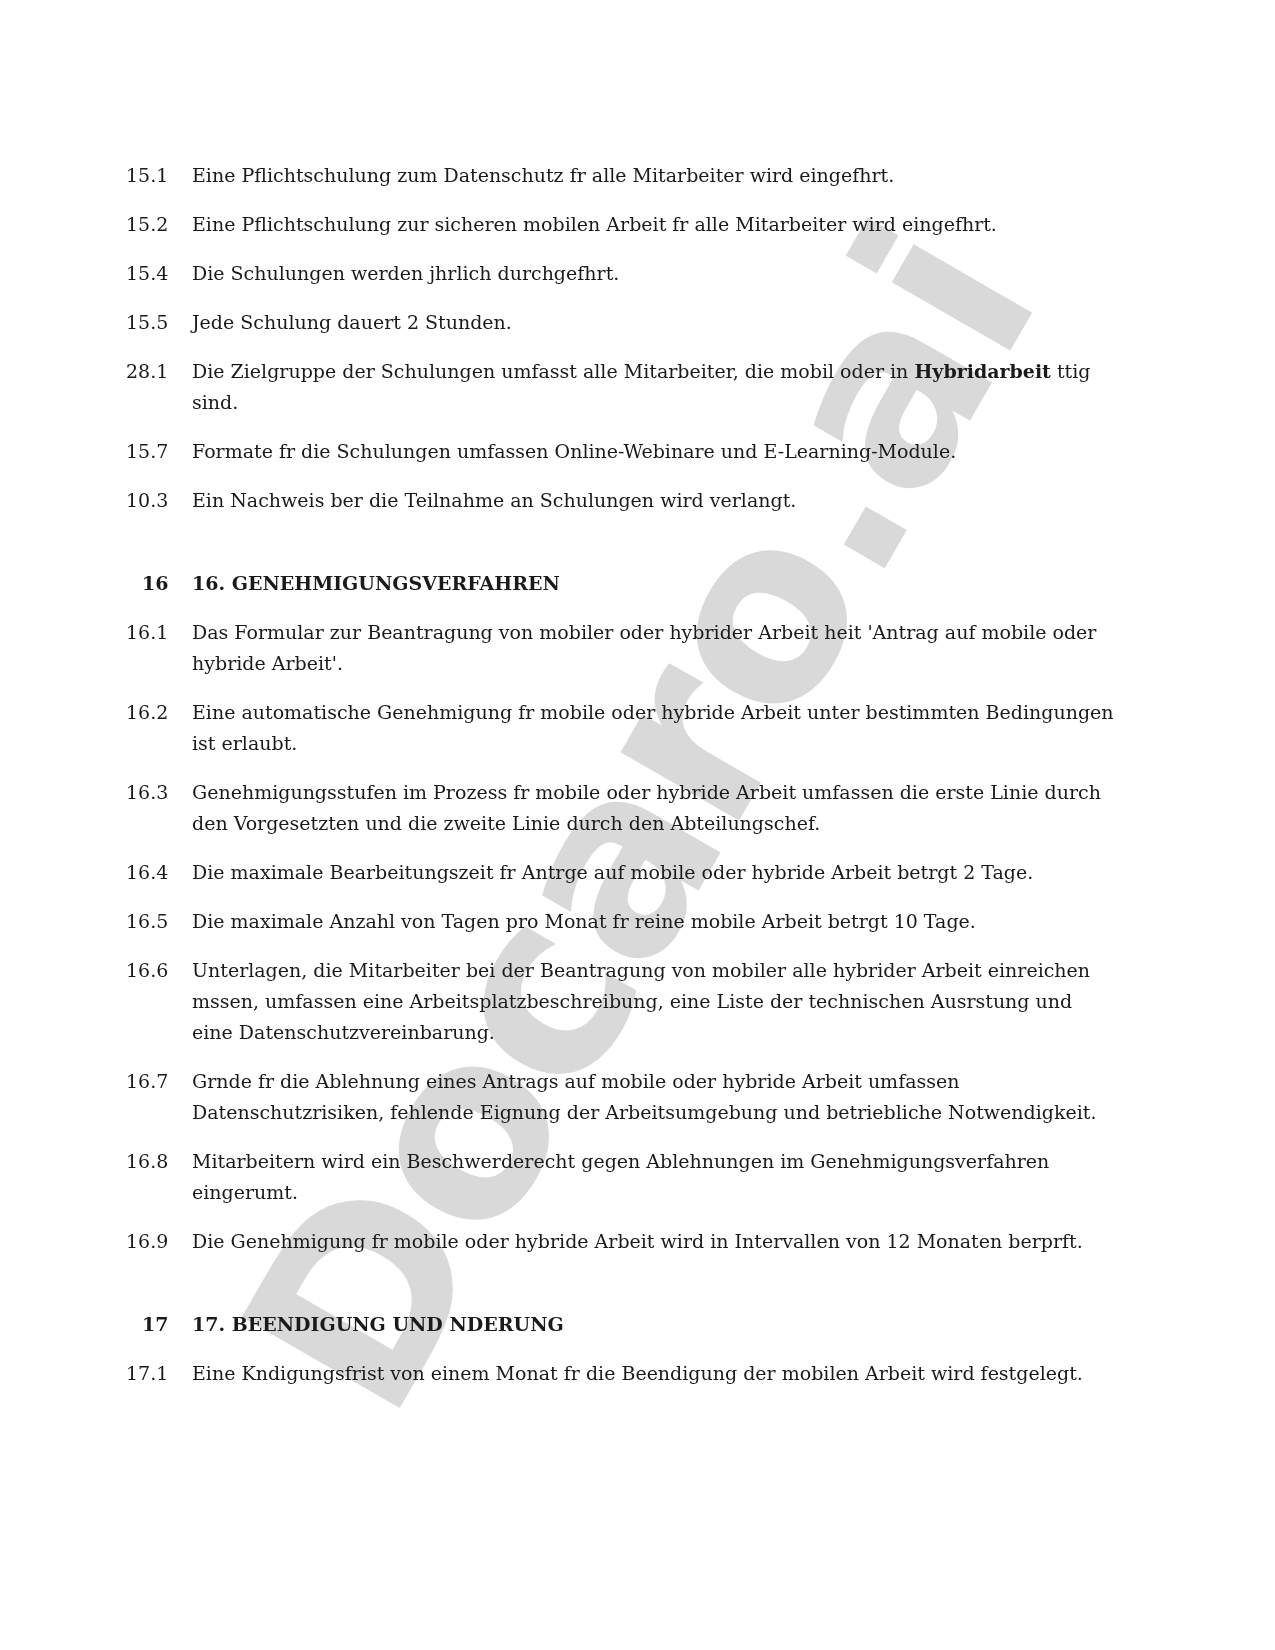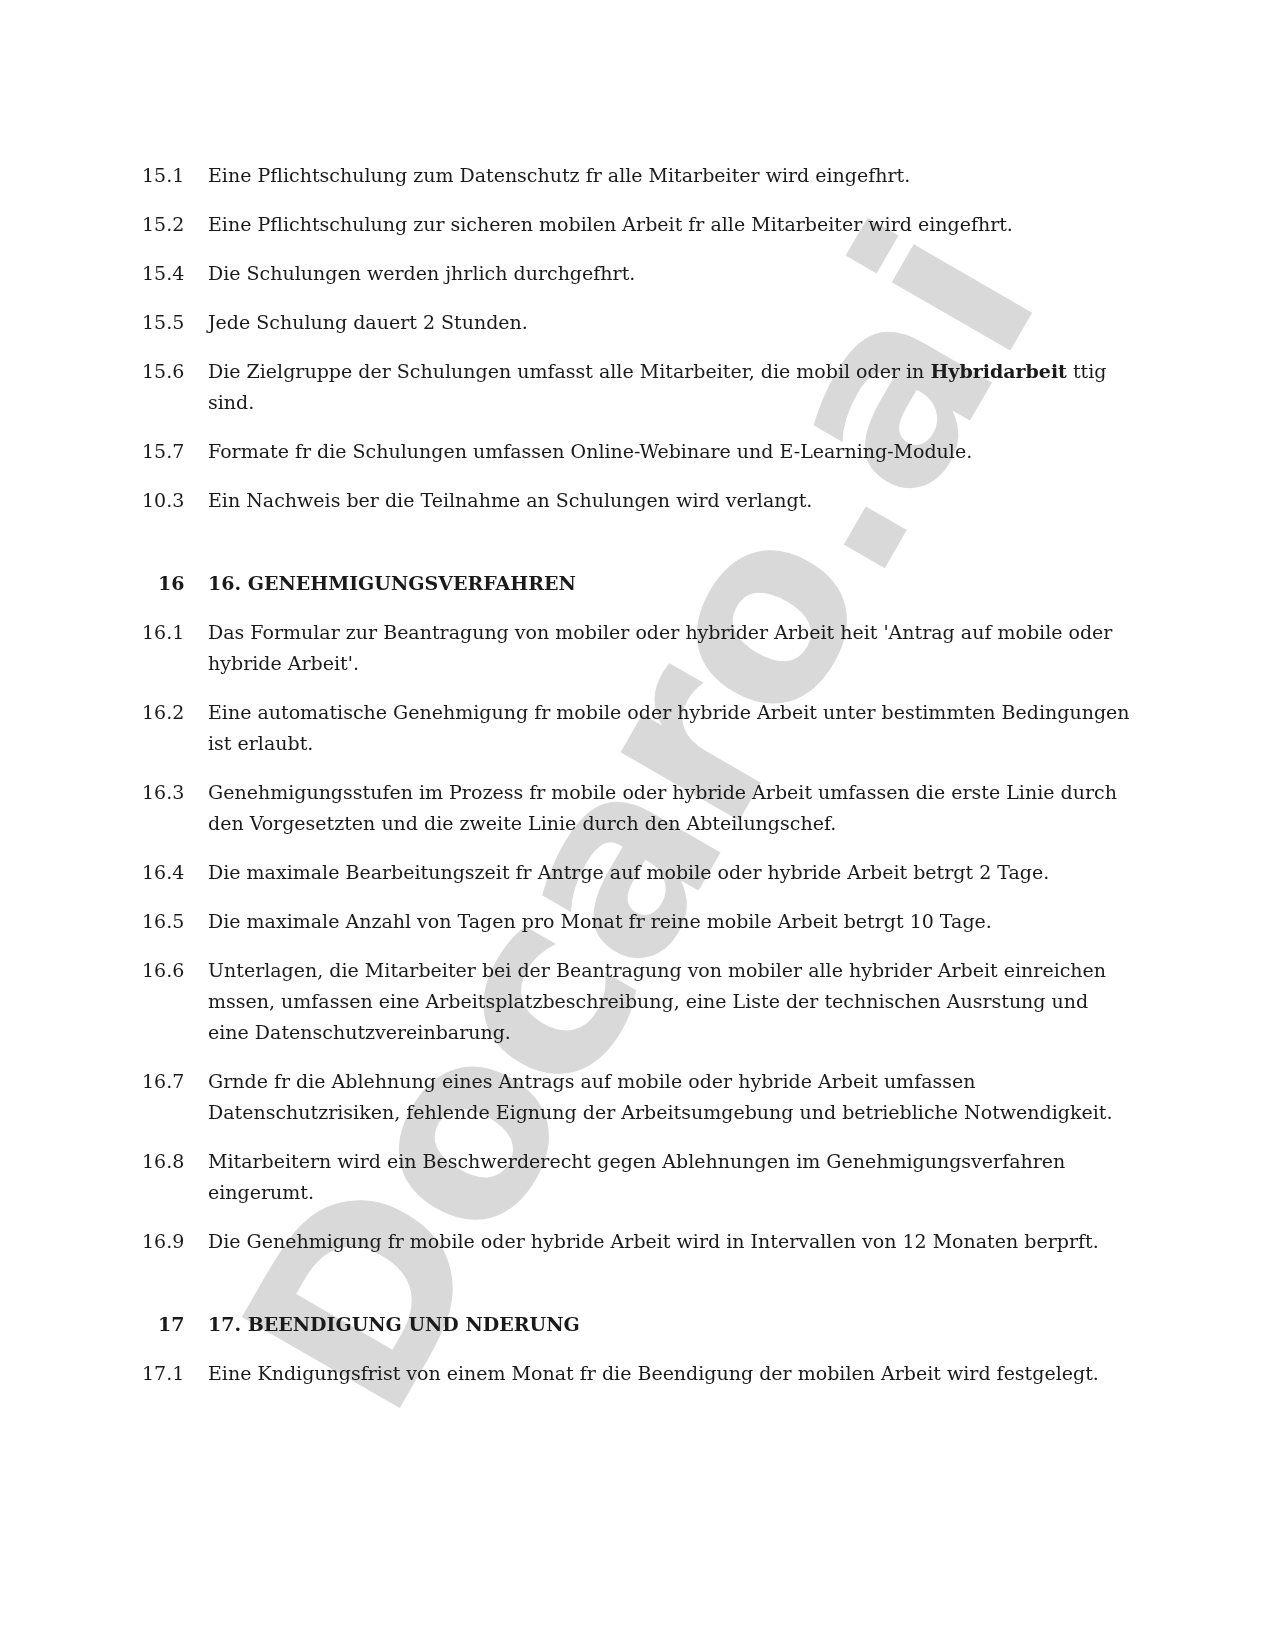--- a/index.html
+++ b/index.html
@@ -7,21 +7,21 @@
          font-family: "DejaVu Serif", "Liberation Serif", serif; color: #1a1a1a; }
   .page { position: absolute; left: 0; top: 0; width: 1275px; height: 1650px; }
   .watermark {
     position: absolute; left: 640px; top: 820px;
     transform: translate(-50%, -50%) rotate(-60deg);
     font-family: "DejaVu Sans", "Liberation Sans", sans-serif;
     font-weight: bold; font-size: 250px; letter-spacing: -4px;
     color: #d9d9d9; white-space: nowrap; z-index: 0; pointer-events: none;
     line-height: 1;
   }
-  .content { position: absolute; left: 142px; top: 160px; width: 990px; z-index: 1; }
+  .content { position: absolute; left: 126px; top: 160px; width: 990px; z-index: 1; }
   .item { display: flex; font-size: 19px; line-height: 31px; margin-bottom: 18px; }
   .item .num { width: 66px; flex: 0 0 66px; }
   .item .text { flex: 1; }
   .heading { display: flex; font-size: 19px; font-weight: bold; line-height: 31px;
              margin-top: 52px; margin-bottom: 18px; }
   .heading .num { width: 66px; flex: 0 0 66px; padding-left: 16px; box-sizing: border-box; }
   b { font-weight: bold; }
 </style>
 </head>
 <body>
@@ -41,21 +41,21 @@
     </div>
     <div class="item">
       <span class="num">15.4</span>
       <span class="text">Die Schulungen werden jhrlich durchgefhrt.</span>
     </div>
     <div class="item">
       <span class="num">15.5</span>
       <span class="text">Jede Schulung dauert 2 Stunden.</span>
     </div>
     <div class="item">
-      <span class="num">15.6</span>
+      <span class="num">28.1</span>
       <span class="text"><span>Die Zielgruppe der Schulungen umfasst alle Mitarbeiter, die mobil oder in </span><b>Hybridarbeit</b><span> ttig sind.</span></span>
     </div>
     <div class="item">
       <span class="num">15.7</span>
       <span class="text">Formate fr die Schulungen umfassen Online-Webinare und E-Learning-Module.</span>
     </div>
     <div class="item">
       <span class="num">10.3</span>
       <span class="text">Ein Nachweis ber die Teilnahme an Schulungen wird verlangt.</span>
     </div>

